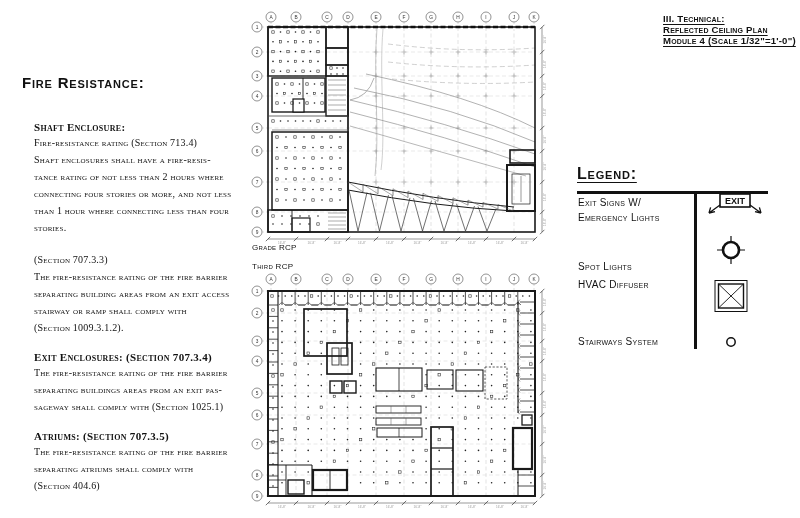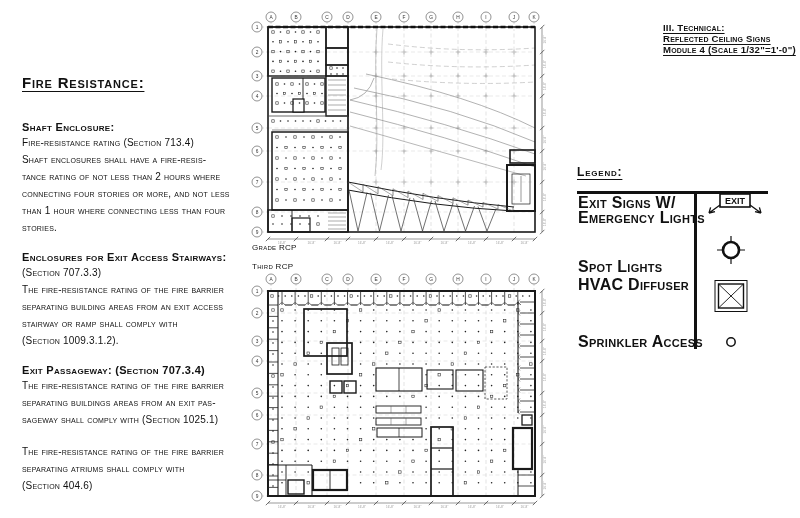--- a/index.html
+++ b/index.html
@@ -6,43 +6,43 @@
   body{
     width:800px;height:518px;position:relative;overflow:hidden;
     background:#ffffff;color:#111;
     font-family:"Liberation Sans", sans-serif;
   }
   .sc{font-variant:small-caps;}
   
   .left-panel{position:absolute;left:22px;top:74px;width:226px;}
   .fire-heading{
     font-size:15px;font-weight:600;letter-spacing:.8px;margin:0 0 30px 0;
-    text-decoration:underline;text-underline-offset:3px;
+    text-underline-offset:3px;
   }
-  .fire-section{margin:0 0 15px 0;}
+  .fire-section{margin:0 0 15px 12px;font-family:Liberation Serif, serif;}
   .fire-section h2{font-size:11px;font-weight:600;letter-spacing:.3px;margin:0;}
   .fire-section p{
     font-size:10px;line-height:17px;letter-spacing:.2px;margin:1px 0 0 0;
     white-space:pre-line;
   }
   
   .legend{position:absolute;left:577px;top:165px;width:216px;height:200px;}
   .legend-heading{
-    font-size:12px;font-weight:600;letter-spacing:.8px;margin:0;
+    font-size:16px;font-weight:600;letter-spacing:.8px;margin:0;
     text-decoration:underline;text-underline-offset:3px;
   }
   .legend-hline{position:absolute;left:0;top:26px;width:191px;height:3px;background:#111;}
   .legend-vline{position:absolute;left:117px;top:26px;width:3px;height:158px;background:#111;}
   .legend-label{
-    position:absolute;left:1px;font-size:16px;line-height:14.5px;
-    letter-spacing:.3px;white-space:pre-line;font-weight:700;
+    position:absolute;left:1px;font-size:10px;line-height:14.5px;
+    letter-spacing:.3px;white-space:pre-line;font-weight:400;
   }
   .legend-icon{position:absolute;}
   
-  .title-block{position:absolute;left:663px;top:23px;}
+  .title-block{position:absolute;left:663px;top:14px;}
   .title-block span{
     display:table;font-size:9.6px;line-height:10.8px;font-weight:600;letter-spacing:.2px;
     text-decoration:underline;text-underline-offset:2px;white-space:nowrap;
   }
   
   .plan-svg{position:absolute;}
   svg text{font-family:"Liberation Sans",sans-serif;}
   .plan-label{font-size:8px;font-variant:small-caps;fill:#111;letter-spacing:.3px;}
   .bub{font-size:4.8px;fill:#333;}
   .dim-t{font-size:3.1px;fill:#9a9a9a;}
@@ -56,56 +56,56 @@
   <div class="fire-section">
     <h2 class="sc">Shaft Enclosure:</h2>
     <p class="sc">Fire-resistance rating (Section 713.4)
 Shaft enclosures shall have a fire-resis-
 tance rating of not less than 2 hours where
 connecting four stories or more, and not less
 than 1 hour where connecting less than four
 stories.</p>
   </div>
   <div class="fire-section">
-    <h2 class="sc">Enclosures for Exit Access Stairways:</h2>
     <p class="sc">(Section 707.3.3)
 The fire-resistance rating of the fire barrier
 separating building areas from an exit access
 stairway or ramp shall comply with
 (Section 1009.3.1.2).</p>
   </div>
   <div class="fire-section">
-    <h2 class="sc">Exit Passageway: (Section 707.3.4)</h2>
+    <h2 class="sc">Exit Enclosures: (Section 707.3.4)</h2>
     <p class="sc">The fire-resistance rating of the fire barrier
 separating buildings areas from an exit pas-
 sageway shall comply with (Section 1025.1)</p>
   </div>
   <div class="fire-section">
+    <h2 class="sc">Atriums: (Section 707.3.5)</h2>
     <p class="sc">The fire-resistance rating of the fire barrier
 separating atriums shall comply with
 (Section 404.6)</p>
   </div>
 </div>
 
 <div class="title-block sc">
   <span>III. Technical:</span>
-  <span>Reflected Ceiling Signs</span>
+  <span>Reflected Ceiling Plan</span>
   <span>Module 4 (Scale 1/32"=1'-0")</span>
 </div>
 
 <div class="legend">
   <h1 class="legend-heading sc">Legend:</h1>
   <div class="legend-hline"></div>
   <div class="legend-vline"></div>
 
   <div class="legend-label sc" style="top:31px">Exit Signs W/
 Emergency Lights</div>
   <div class="legend-label sc" style="top:95px">Spot Lights</div>
   <div class="legend-label sc" style="top:113px">HVAC Diffuser</div>
-  <div class="legend-label sc" style="top:170px">Sprinkler Access</div>
+  <div class="legend-label sc" style="top:170px">Stairways System</div>
 
   <svg class="legend-icon" style="left:126px;top:26px" width="64" height="32" viewBox="0 0 64 32">
     <rect x="17" y="3" width="30" height="13" fill="none" stroke="#111" stroke-width="1.6"></rect>
     <text x="32" y="13" text-anchor="middle" font-size="9" font-weight="bold" fill="#111">EXIT</text>
     <path d="M17,14 L6,22 M6,22 l6,-1.4 M6,22 l1.6,-5.6" fill="none" stroke="#111" stroke-width="1.3"></path>
     <path d="M47,14 L58,22 M58,22 l-6,-1.4 M58,22 l-1.6,-5.6" fill="none" stroke="#111" stroke-width="1.3"></path>
   </svg>
 
   <svg class="legend-icon" style="left:137px;top:68px" width="34" height="34" viewBox="0 0 34 34">
     <circle cx="17" cy="17" r="8" fill="none" stroke="#111" stroke-width="2.6"></circle>

